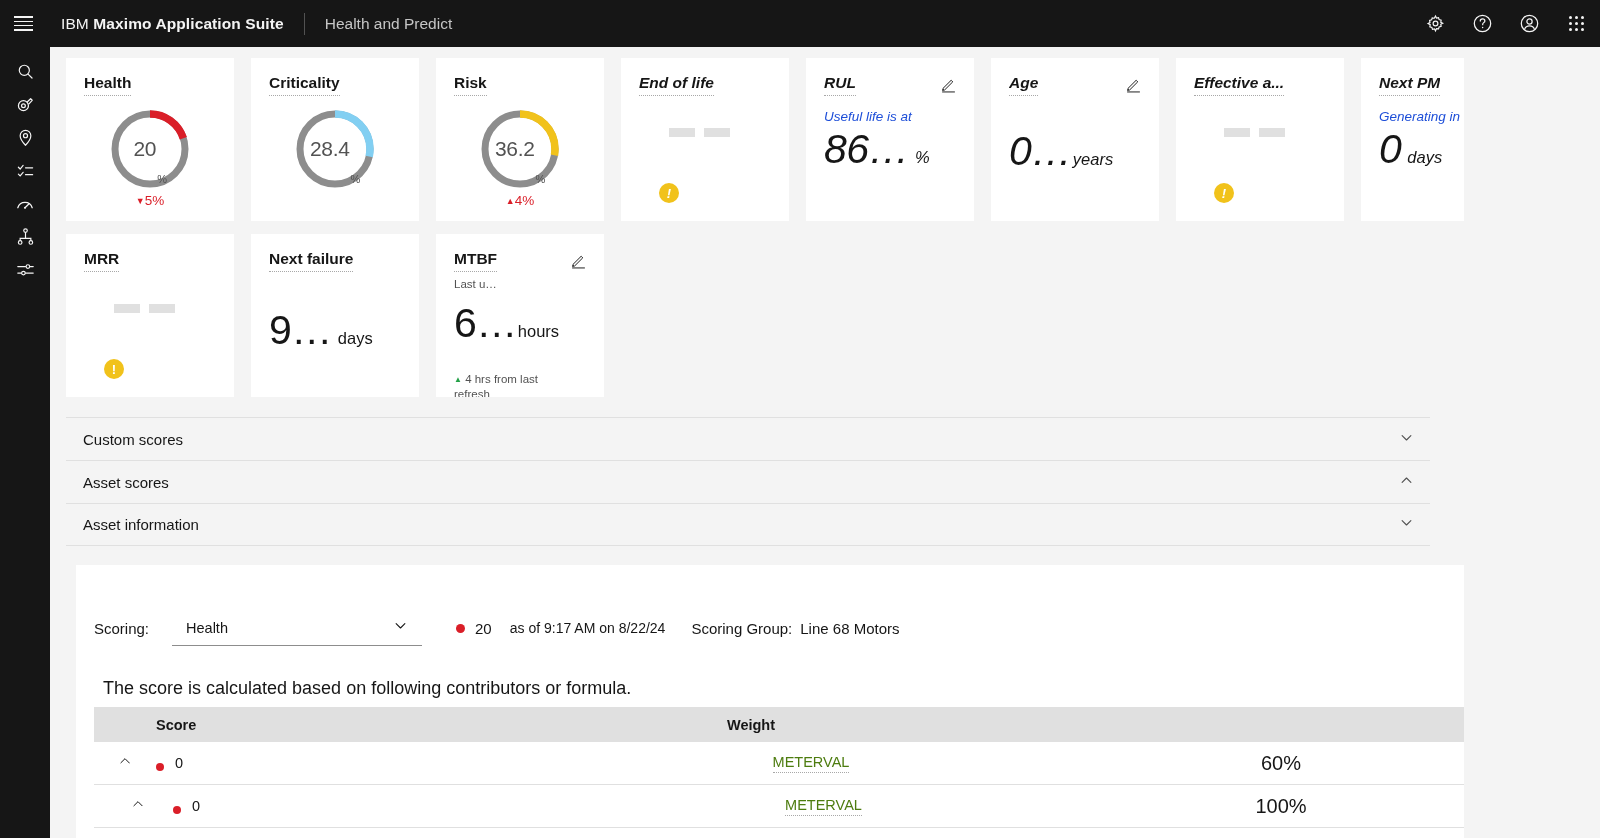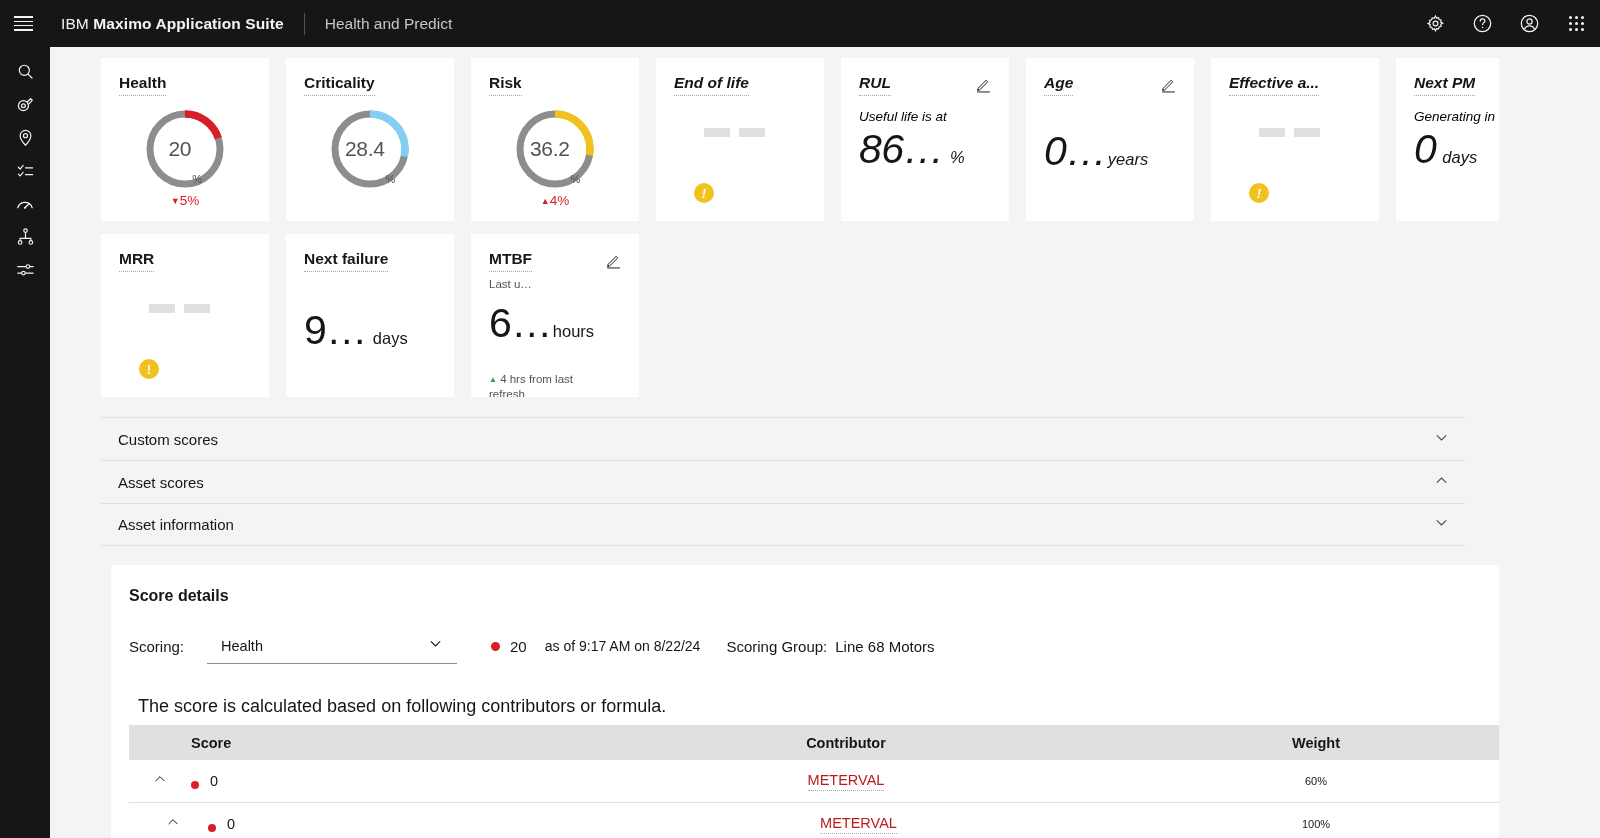--- a/index.html
+++ b/index.html
@@ -57,21 +57,21 @@
   }
   .rail-item {
     width: 50px; height: 33px;
     display: flex; align-items: center; justify-content: center;
     cursor: pointer;
   }
   .rail-item svg { display: block; }
 
   
   .main {
-    position: absolute; top: 47px; left: 67px;
+    position: absolute; top: 47px; left: 32px;
     width: 1432px; height: 791px;
     background: #f4f4f4;
     overflow: hidden;
   }
 
   
   .cards-row {
     display: flex; gap: 17px;
     padding: 11px 34px 0 34px;
   }
@@ -90,21 +90,21 @@
     border-bottom: 1px dotted #a8a8a8;
     display: inline-block; padding-bottom: 3px;
     line-height: 1.15;
     max-width: 132px; white-space: nowrap; overflow: hidden;
   }
   .card-edit {
     position: absolute; top: 18px; right: 17px;
     cursor: pointer;
   }
   .card-sub {
-    font-size: 13.5px; color: #000000;
+    font-size: 13.5px; color: #1d4ed8;
     margin-top: 9px; white-space: nowrap;
   }
   .card-sub-small {
     font-size: 11.5px; color: #525252;
     margin-top: 2px; white-space: nowrap;
   }
 
   
   .gauge-wrap {
     display: flex; justify-content: center;
@@ -232,25 +232,25 @@
     background: #ffffff;
   }
   .col-exp { width: 62px; display: flex; align-items: center; justify-content: center; }
   .col-score { width: 390px; display: flex; align-items: flex-end; }
   .col-contrib { width: 530px; display: flex; justify-content: center; }
   .col-weight { width: 410px; display: flex; justify-content: center; }
   .col-weight.th-align { justify-content: center; }
   .row-dot { width: 8px; height: 8px; border-radius: 50%; background: #da1e28; }
   .row-score-txt { font-size: 14.5px; color: #161616; margin-left: 11px; }
   .contrib-link {
-    font-size: 14.5px; color: #b91c1c;
+    font-size: 14.5px; color: #4d7c0f;
     border-bottom: 1px dotted #a8a8a8; padding-bottom: 2px;
     cursor: pointer;
   }
-  .weight-txt { font-size: 11px; color: #161616; }
+  .weight-txt { font-size: 20px; color: #161616; }
   .indent-1 { padding-left: 26px; }
   .scrollbar {
     position: absolute; right: -4px; top: 0;
     width: 7px; height: 120px;
     background: #8d8d8d; border-radius: 4px;
   }
   .scroll-track {
     position: absolute; right: -4px; top: 0;
     width: 7px; height: 145px; background: #f4f4f4;
   }
@@ -548,21 +548,20 @@
         <svg width="15" height="15" viewBox="0 0 24 24" fill="none" stroke="#525252" stroke-width="1.8">
           <path d="M5 9l7 7 7-7" stroke-linecap="round" stroke-linejoin="round"></path>
         </svg>
       </span>
     </div>
   </div>
 
   <div class="panel-wrap">
     <div class="panel">
 
-      <div class="panel-title">Score details</div>
 
       <div class="panel-copy">
         <svg width="19" height="19" viewBox="0 0 32 32" fill="none" stroke="#393939" stroke-width="2">
           <rect x="11" y="4" width="17" height="17"></rect>
             <path d="M21 25H4V9h4"></path>
         </svg>
       </div>
 
       <div class="scoring-row">
         <div class="scoring-label">Scoring:</div>
@@ -582,23 +581,20 @@
       </div>
 
       <div class="calc-note">The score is calculated based on following contributors or formula.</div>
 
       <div class="tbl">
         <div class="tbl-head">
           <div class="col-exp"></div>
           <div class="col-score">
               <span class="th">Score</span>
             </div>
-          <div class="col-contrib">
-              <span class="th">Contributor</span>
-            </div>
           <div class="col-weight th-align">
               <span class="th">Weight</span>
             </div>
         </div>
 
         <div class="tbl-row">
           <div class="col-exp">
             <span>
               <svg width="14" height="14" viewBox="0 0 24 24" fill="none" stroke="#161616" stroke-width="1.7">
                 <path d="M5 15l7-7 7 7" stroke-linecap="round" stroke-linejoin="round"></path>

